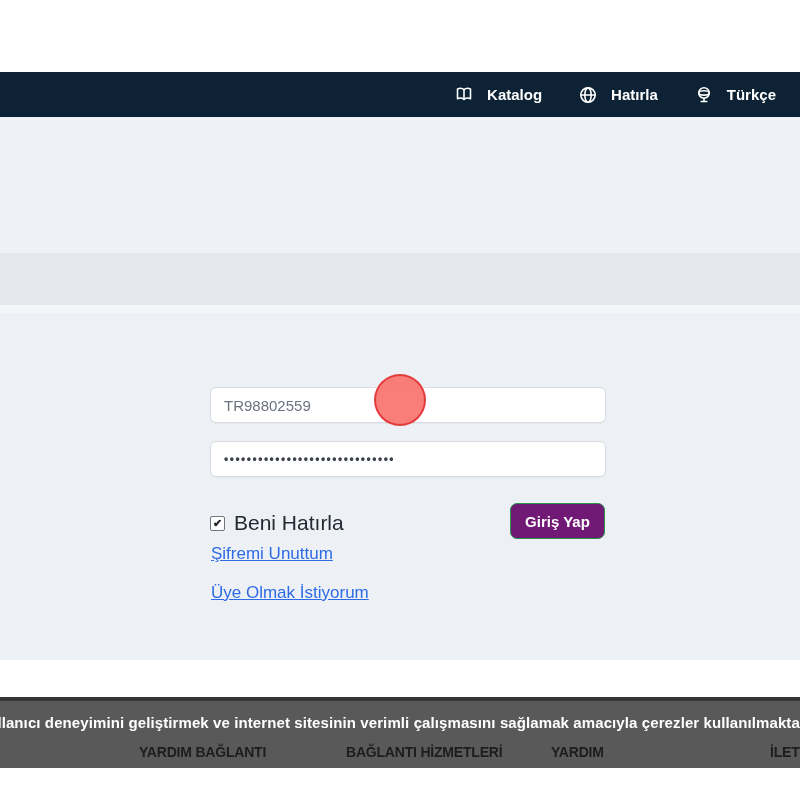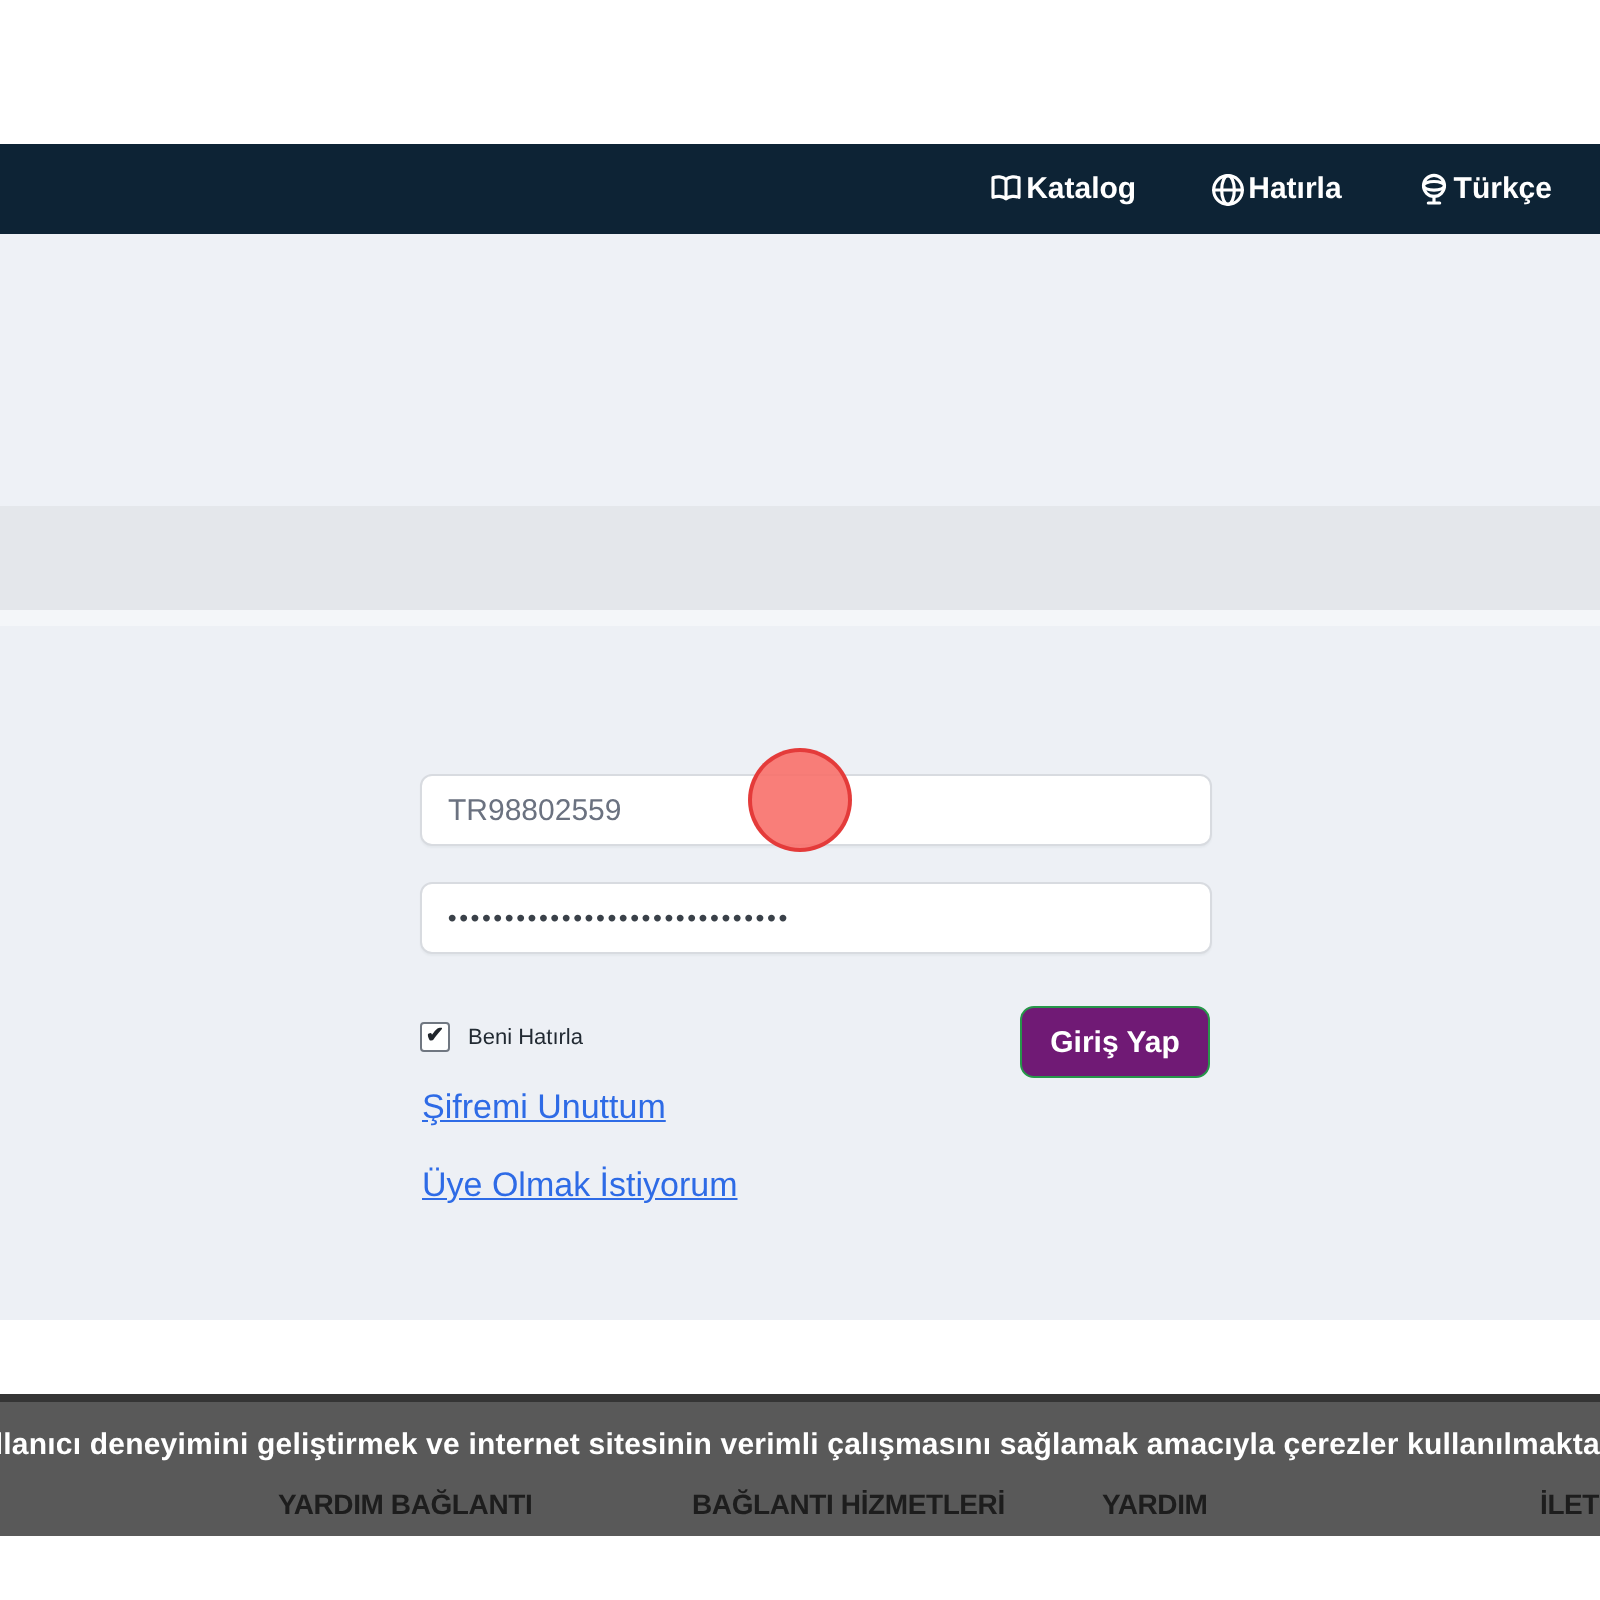--- a/index.html
+++ b/index.html
@@ -2,21 +2,21 @@
 <html><head>
 <meta charset="utf-8">
 <style>
   * { margin:0; padding:0; box-sizing:border-box; }
   html,body { width:800px; height:800px; background:#ffffff; font-family:"Liberation Sans", sans-serif; overflow:hidden; }
   .screen { position:relative; width:800px; height:800px; background:#ffffff; }
 
   
   .topbar { position:absolute; left:0; top:72px; width:800px; height:45px; background:#0d2335;
             display:flex; align-items:center; justify-content:flex-end; padding-right:24px; gap:36px; }
-  .topbar-item { display:flex; align-items:center; gap:0; color:#ffffff; font-size:15px; font-weight:700; cursor:pointer; }
+  .topbar-item { display:flex; align-items:center; gap:13px; color:#ffffff; font-size:15px; font-weight:700; cursor:pointer; }
   .topbar-item svg { display:block; }
 
   
   .header-band { position:absolute; left:0; top:117px; width:800px; height:136px; background:#eef1f6; }
   .mainnav { position:absolute; left:99px; top:170px; display:flex; gap:33px; }
   .nav-item { font-size:14.5px; font-weight:700; color:#212a33; letter-spacing:.3px; cursor:pointer; white-space:nowrap; }
 
   
   .band-sub   { position:absolute; left:0; top:253px; width:800px; height:52px; background:#e4e7eb; }
   .band-strip { position:absolute; left:0; top:305px; width:800px; height:8px;  background:#f4f6f9; }
@@ -26,21 +26,21 @@
   .txt-input { position:absolute; left:210px; width:396px; height:36px; background:#ffffff;
                border:1px solid #d8dbe0; border-radius:6px; padding:0 13px; font-family:"Liberation Sans", sans-serif;
                font-size:15px; color:#6b7280; outline:none; box-shadow:0 1px 1px rgba(30,40,60,.04); }
   .input-user { top:74px; }
   .input-pass { top:128px; font-size:12px; letter-spacing:1.5px; color:#3a4149; font-weight:700; }
 
   .remember-row { position:absolute; left:210px; top:198px; display:flex; align-items:center; gap:9px; }
   .checkbox { width:15px; height:15px; background:#ffffff; border:1.5px solid #707781; border-radius:2px;
               display:flex; align-items:center; justify-content:center; font-size:11px; line-height:1;
               color:#20252b; font-weight:700; cursor:pointer; }
-  .remember-label { font-size:11px; color:#222a33; }
+  .remember-label { font-size:21px; color:#222a33; }
 
   .submit-btn { position:absolute; left:510px; top:190px; width:95px; height:36px; background:#701a75;
                 border:1px solid #27964a; border-radius:7px; color:#ffffff; font-family:"Liberation Sans", sans-serif;
                 font-size:15px; font-weight:700; cursor:pointer; }
 
   .form-link { position:absolute; left:211px; font-size:17px; color:#2e6be6; text-decoration:underline; cursor:pointer; white-space:nowrap; }
   .link-forgot   { top:231px; }
   .link-register { top:270px; }
 
   

